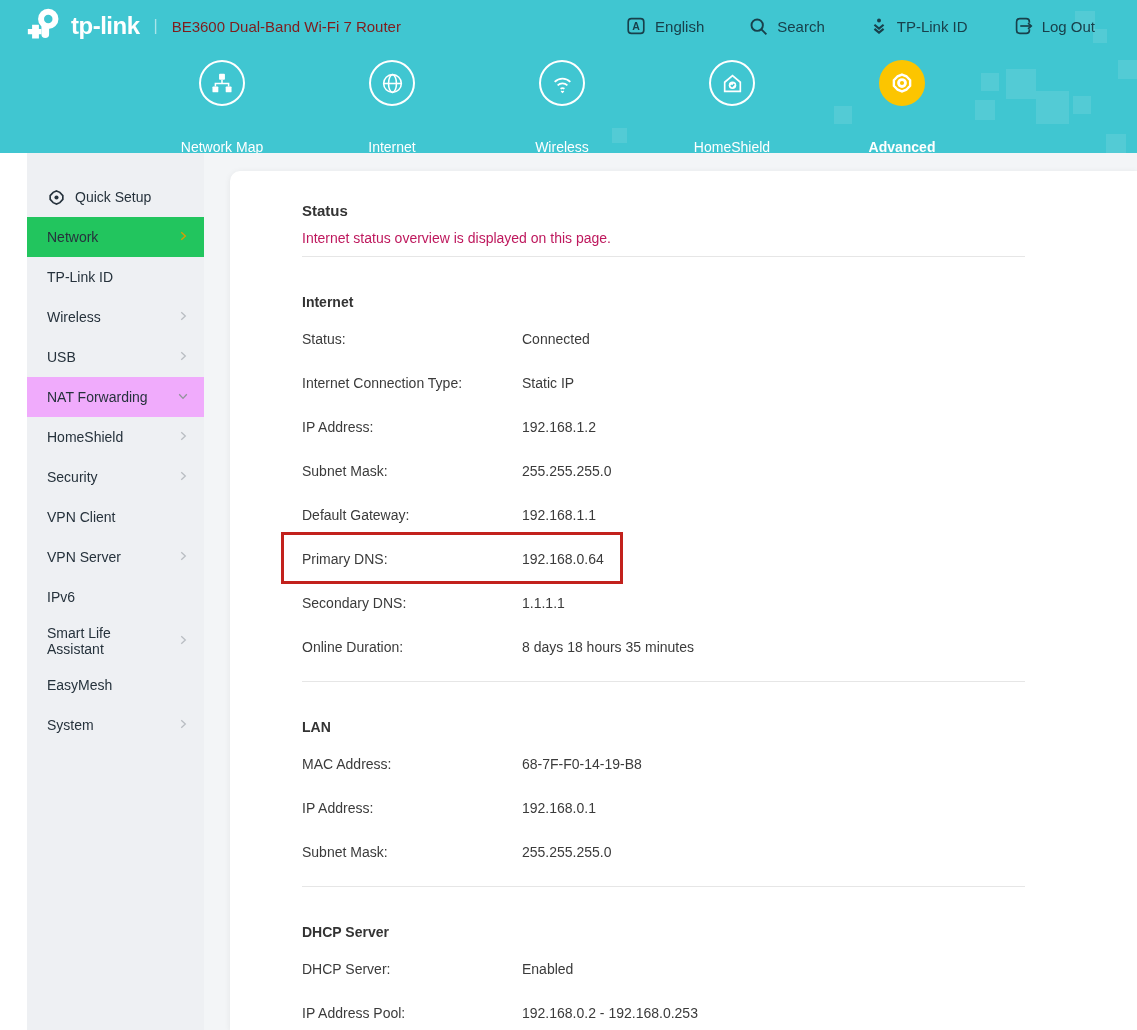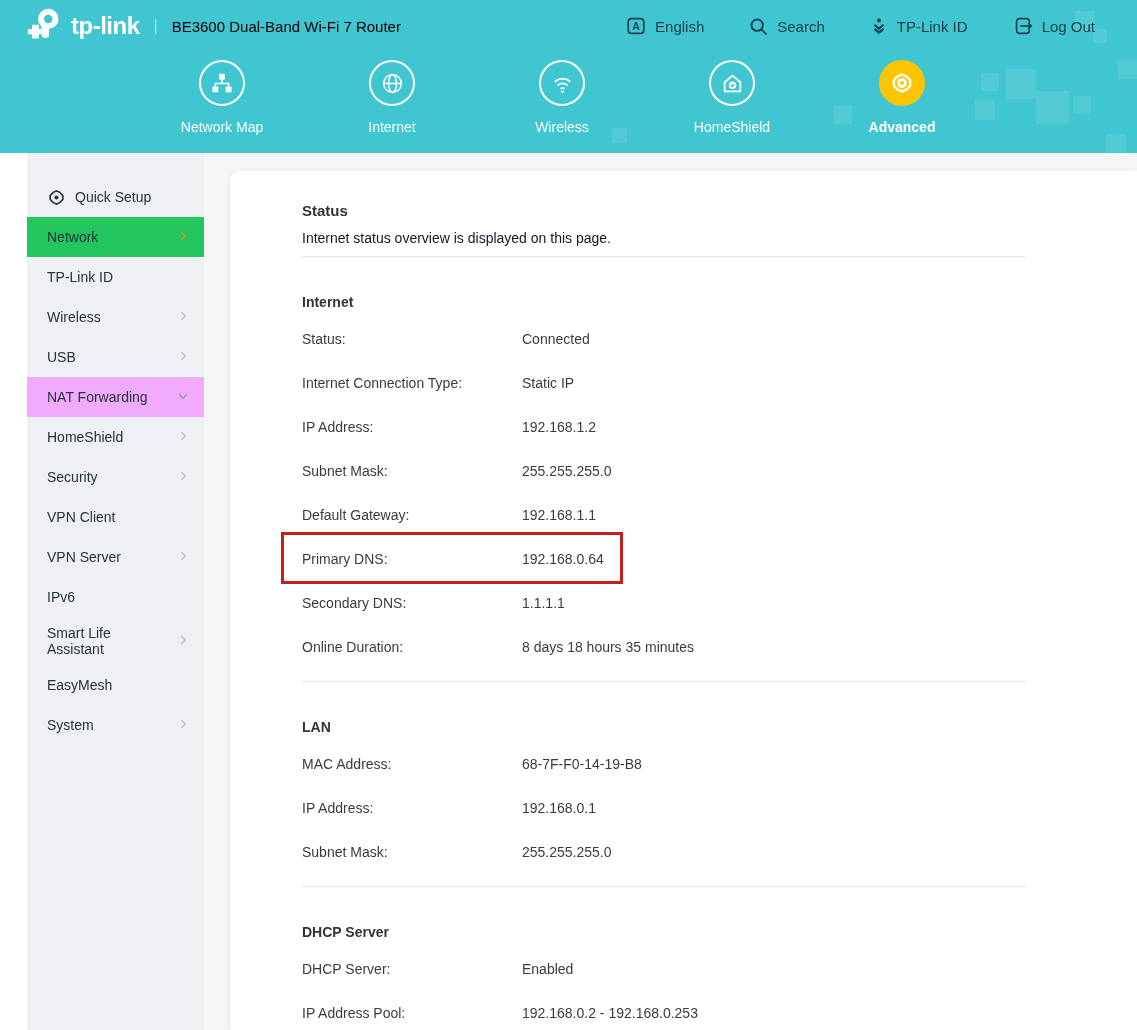--- a/index.html
+++ b/index.html
@@ -17,30 +17,30 @@
     background:#40C6D1; overflow:hidden;
   }
   .deco-sq { position:absolute; background:rgba(255,255,255,0.10); z-index:1; }
   .topbar {
     position:relative; z-index:2; height:52px;
     display:flex; align-items:center; padding-left:27px;
   }
   .logo { display:flex; align-items:center; gap:10px; }
   .logo-text { color:#fff; font-size:24px; font-weight:bold; letter-spacing:-0.5px; }
   .logo-sep { color:rgba(255,255,255,0.55); margin:0 14px; font-size:16px; }
-  .model-name { color:#000000; font-size:15px; }
+  .model-name { color:#7f1d1d; font-size:15px; }
   .top-actions {
     margin-left:auto; display:flex; align-items:center; gap:44px;
     padding-right:42px; color:#18404B; font-size:15px;
   }
   .top-action { display:flex; align-items:center; gap:8px; cursor:pointer; white-space:nowrap; }
   .top-action svg { display:block; }
 
   .nav { position:relative; z-index:2; display:flex; margin-left:137px; width:850px; margin-top:8px; }
-  .nav-item { width:170px; display:flex; flex-direction:column; align-items:center; cursor:pointer; }
+  .nav-item { width:170px; display:flex; flex-direction:column; align-items:center; cursor:pointer;gap:20px; }
   .nav-circle {
     width:46px; height:46px; border:2px solid #fff; border-radius:50%;
     display:flex; align-items:center; justify-content:center;
   }
   .nav-item.active .nav-circle { background:#FCC500; border-color:#FCC500; }
   .nav-label { margin-top:13px; color:#fff; font-size:14px; }
   .nav-item.active .nav-label { font-weight:bold; }
 
   
   .sidebar {
@@ -73,21 +73,21 @@
     background:#F3F5F7;
   }
   .panel {
     position:absolute; left:26px; top:18px; width:907px; height:859px;
     background:#fff; border-radius:10px 0 0 0;
     box-shadow:0 1px 6px rgba(0,0,0,0.07);
     padding:30px 0 0 72px; overflow:hidden;
   }
   .content { width:723px; }
   .page-title { font-size:15px; font-weight:bold; color:#333; margin:0; line-height:20px; }
-  .page-subtitle { color:#0f172a; font-size:14px; margin:8px 0 0; line-height:18px; }
+  .page-subtitle { color:#be185d; font-size:14px; margin:8px 0 0; line-height:18px; }
   .divider { border:none; border-top:1px solid #E6E6E6; margin:9px 0 0; }
   .sect-divider { border:none; border-top:1px solid #E6E6E6; margin:12px 0 0; }
   .section-heading { font-size:14px; font-weight:bold; color:#333; margin:36px 0 6px; line-height:18px; }
   .row { height:44px; display:flex; align-items:center; position:relative; font-size:14px; }
   .row .label { width:220px; color:#3B3B3B; }
   .row .value { color:#3B3B3B; }
   .red-box {
     position:absolute; left:-21px; top:-5px; width:342px; height:52px;
     border:3px solid #C2211C; pointer-events:none;
   }

